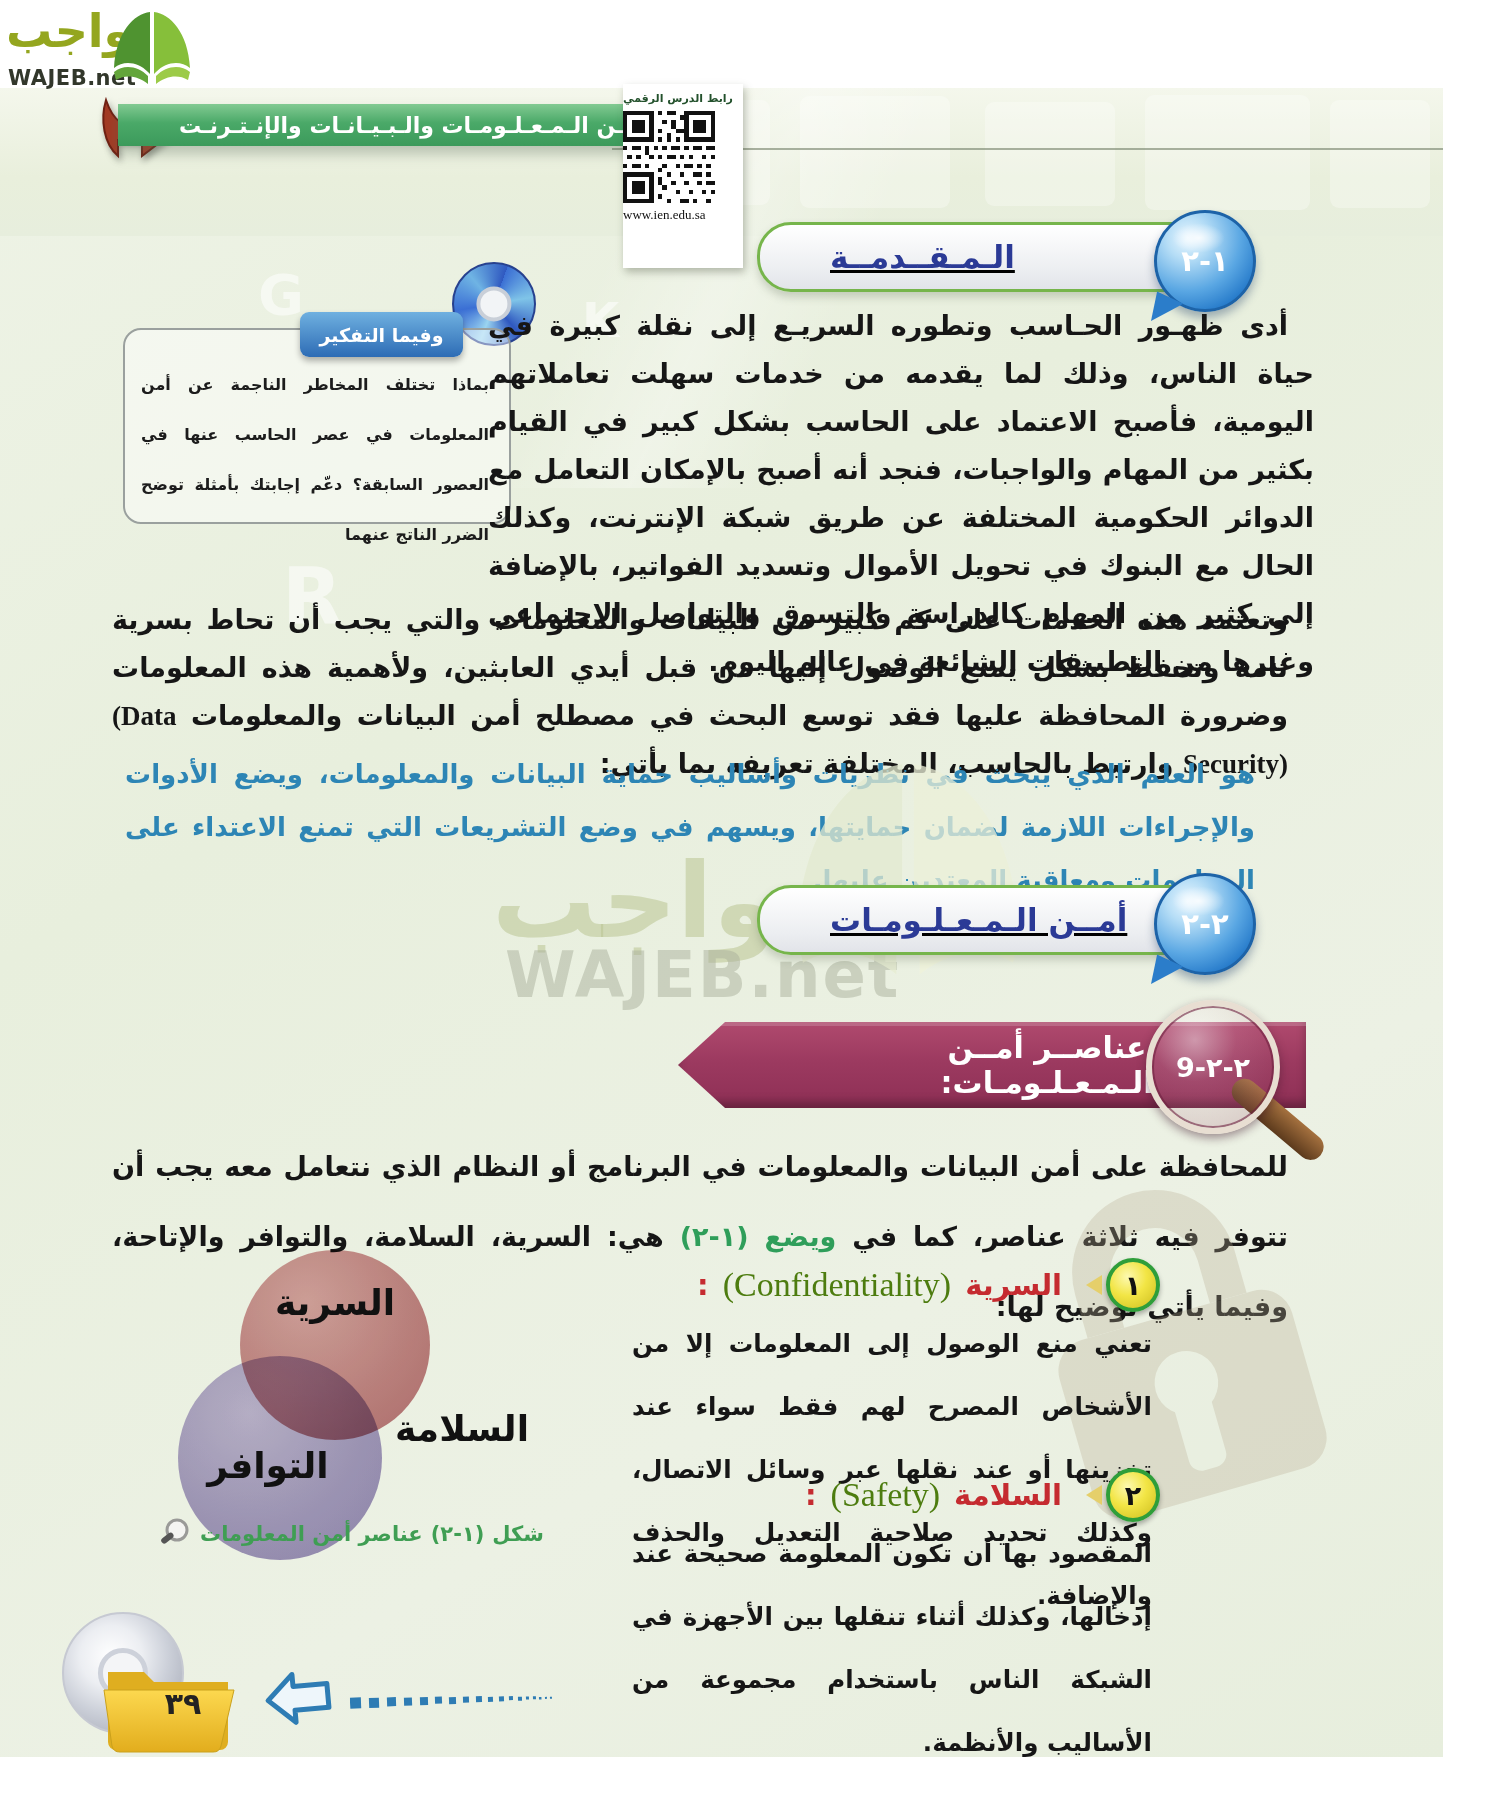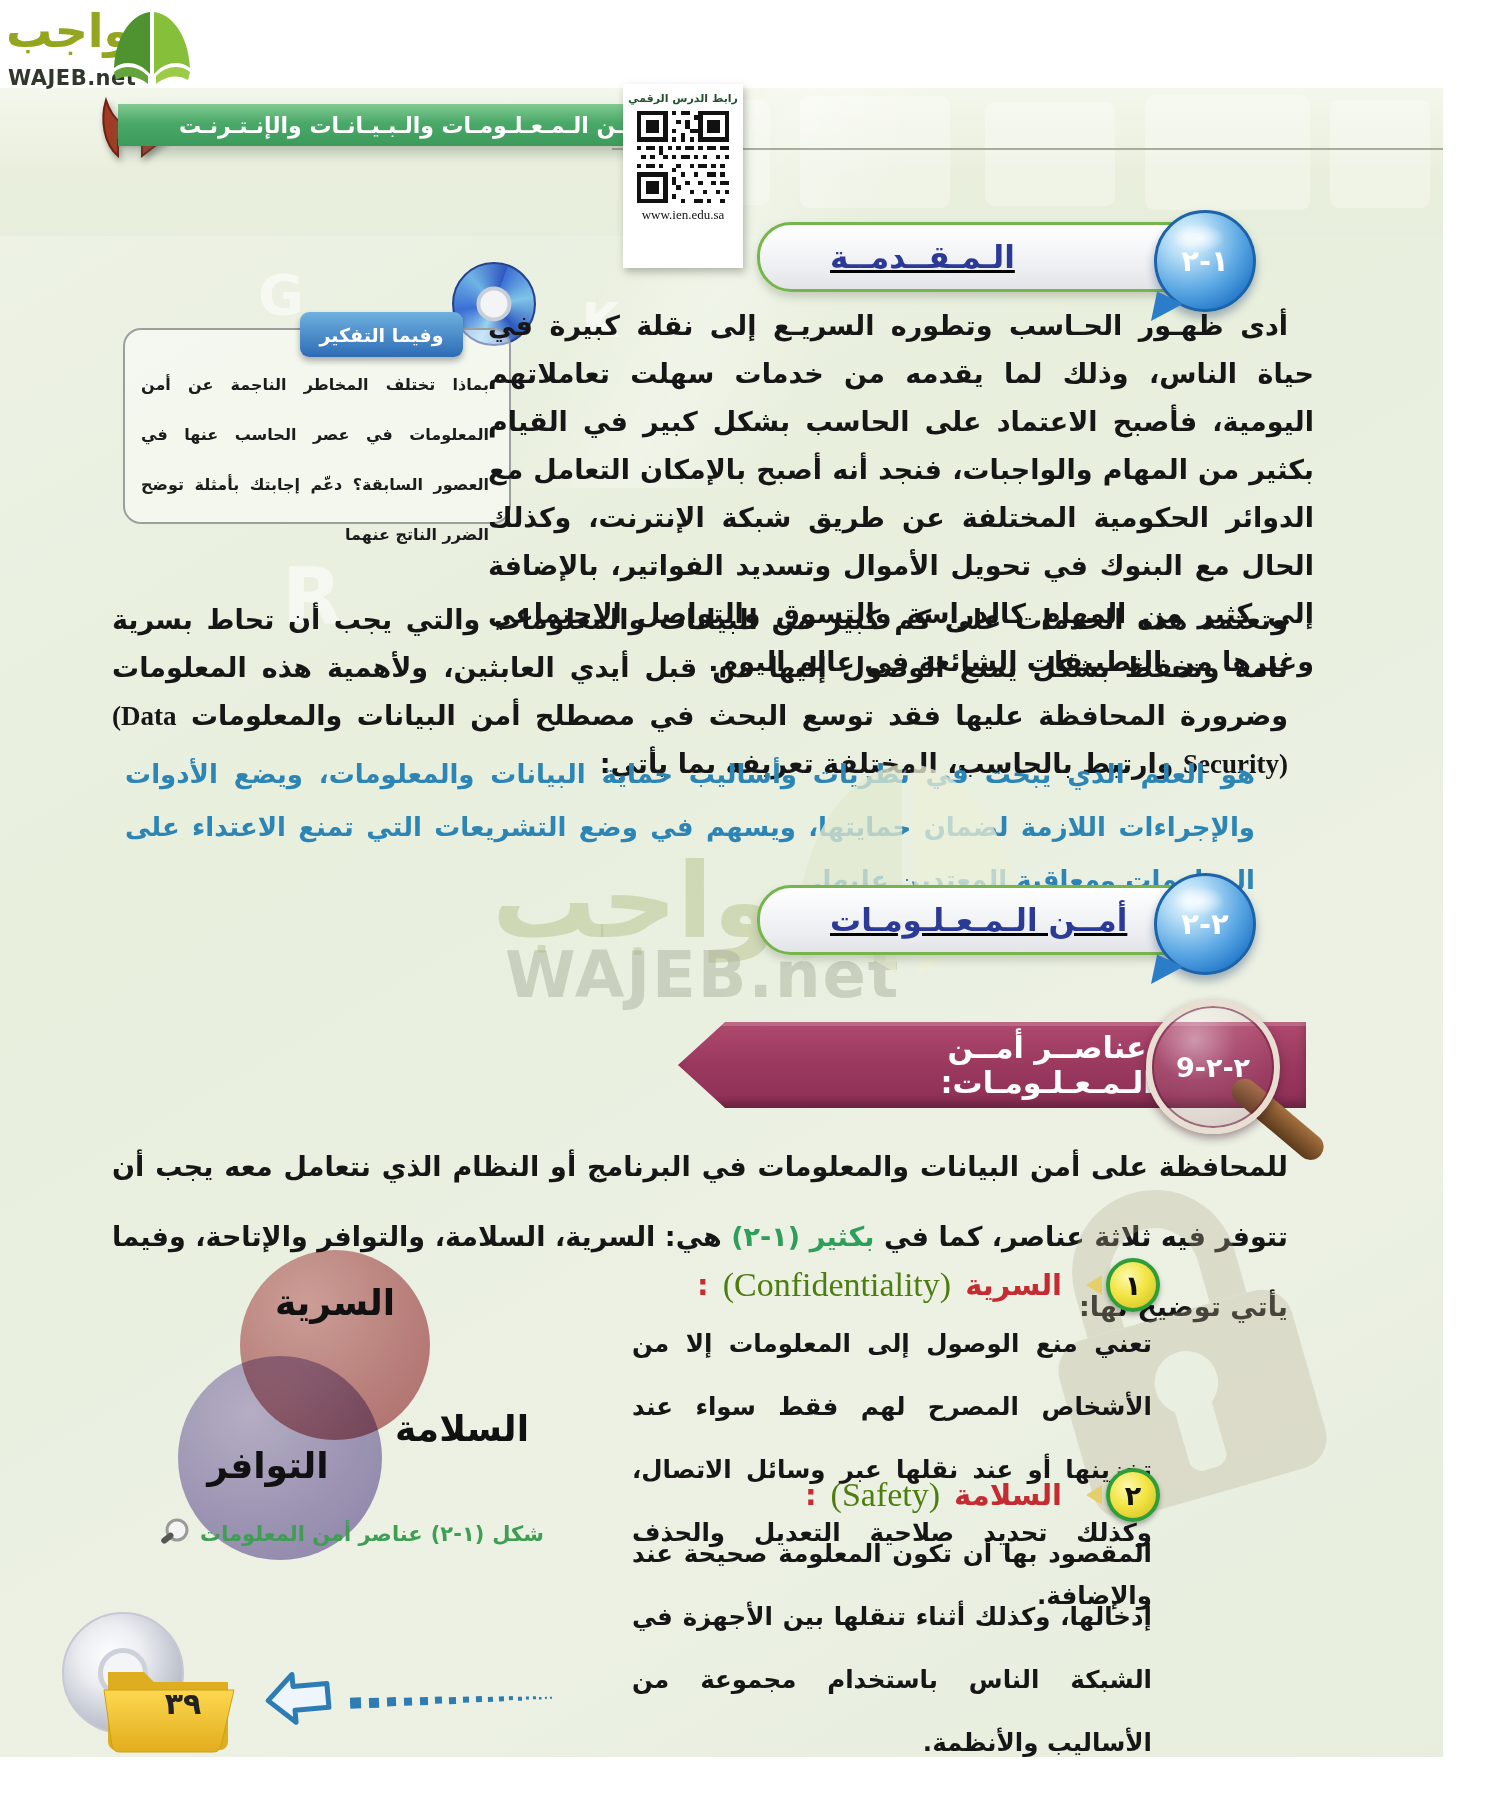--- a/index.html
+++ b/index.html
@@ -19,21 +19,21 @@
   .logo-net{left:8px;top:66px;font-size:21px;font-weight:bold;color:#32372b;letter-spacing:.5px;}
   
   .banner{left:118px;top:104px;width:500px;height:42px;border-radius:0;
     background:linear-gradient(180deg,#82ca92 0%,#4aa968 45%,#3c9a5b 100%);
     box-shadow:0 8px 12px rgba(90,110,90,.35);display:flex;align-items:center;justify-content:center;padding-left:44px;}
   .banner span{color:#fff;font-weight:bold;font-size:22px;letter-spacing:1px;}
   .hline{left:612px;top:148px;width:831px;height:2px;background:#7c8871;opacity:.65;}
   
   .qrcard{left:623px;top:84px;width:120px;height:184px;background:#fff;
     box-shadow:2px 4px 8px rgba(60,70,50,.35);display:flex;flex-direction:column;
-    align-items:center;padding-top:8px;box-sizing:border-box;}
+    align-items:flex-start;padding-top:8px;box-sizing:border-box;}
   .qrlabel{font-size:11px;font-weight:bold;color:#23512c;}
   .qrurl{font-size:13px;color:#111;font-family:"Liberation Serif",serif;margin-top:4px;}
   .qrsvg{margin-top:6px;}
   
   .pill{width:482px;height:64px;border:3px solid #76b54b;border-radius:34px;
     background:linear-gradient(180deg,#ffffff 0%,#eceef1 70%,#e2e4e9 100%);
     box-shadow:0 5px 8px rgba(80,95,70,.25);display:flex;align-items:center;justify-content:flex-start;text-decoration:underline;}
   .pill .sec-title{color:#2b3a96;font-weight:bold;font-size:31px;letter-spacing:1px;padding-left:70px;}
   .bubble{width:96px;height:96px;border-radius:50%;border:3px solid #1d63a8;color:#fff;
     background:radial-gradient(circle at 32% 26%,#eaf7ff 0%,#b5ddf6 22%,#5aa7e3 55%,#2277c8 82%,#185e9f 100%);
@@ -220,21 +220,21 @@
 <div class="abs ribbon">
   <span>عناصــر أمــن الـمـعـلـومـات:</span>
 </div>
 <div class="abs mag-handle"></div>
 <div class="abs mag-circle">
   <span class="num-ltr">9-٢-٢</span>
 </div>
 
 <div class="abs para lead">
   <span>للمحافظة على أمن البيانات والمعلومات في البرنامج أو النظام الذي نتعامل معه يجب أن تتوفر فيه ثلاثة عناصر، كما في</span>
-  <span class="greenref"><span>بكثير</span> <span class="num-ltr">(١-٢)</span></span>
+  <span class="greenref"><span>ويضع</span> <span class="num-ltr">(١-٢)</span></span>
   <span>هي: السرية، السلامة، والتوافر والإتاحة، وفيما يأتي توضيح لها:</span>
 </div>
 
 <svg class="abs lockwm" width="330" height="350" viewBox="0 0 100 110">
   <path d="M30 46 v-14 a20 20 0 0 1 40 0 v14" fill="none" stroke="#b9ad93" stroke-width="12"></path>
   <rect x="12" y="46" width="76" height="58" rx="10" fill="#b9ad93"></rect>
   <circle cx="50" cy="68" r="10" fill="#e9efe0"></circle>
   <rect x="44" y="72" width="12" height="24" rx="4" fill="#e9efe0"></rect>
 </svg>
 

